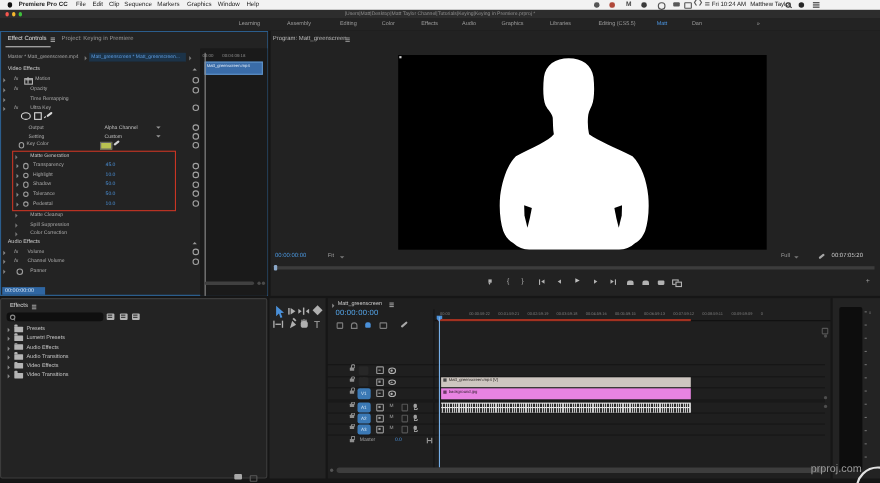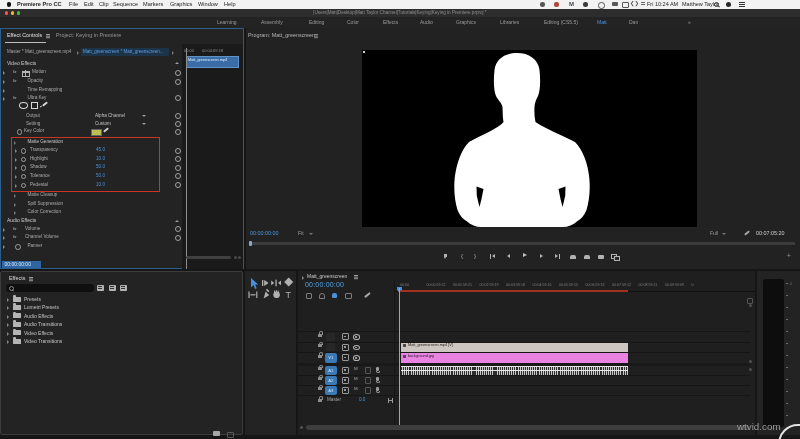--- a/index.html
+++ b/index.html
@@ -448,15 +448,15 @@
     <div class="abs" style="left:2px;top:154.5px;width:3px;height:3px;border-radius:50%;background:#555;"></div>
   </div>
 
   <div class="panel" id="meter">
     <div class="abs" style="left:6px;top:8px;width:21px;height:148px;background:#0d0d0d;border-radius:2px;"></div>
     <div class="abs" style="left:29px;top:12px;width:2.4px;height:0.8px;background:#6e6e6e;
       box-shadow:0 12px 0 #6e6e6e,0 24px 0 #6e6e6e,0 36px 0 #6e6e6e,0 48px 0 #6e6e6e,0 60px 0 #6e6e6e,0 72px 0 #6e6e6e,0 84px 0 #6e6e6e,0 96px 0 #6e6e6e,0 108px 0 #6e6e6e,0 120px 0 #6e6e6e,0 132px 0 #6e6e6e;"></div>
     <div class="abs" style="left:33px;top:10.5px;width:4px;height:3px;font-size:3.4px;color:#777;">0</div>
   </div>
 
-  <div class="t" style="left:737px;top:422px;font-size:9.8px;color:#9b9b9b;z-index:40;">wtvid.com</div>
+  <div class="t" style="left:737px;top:422px;font-size:9.8px;color:#9b9b9b;z-index:40;">prproj.com</div>
   <div class="abs" style="z-index:39;left:778px;top:424px;width:36px;height:36px;border:2.2px solid #e3e3e3;border-radius:50%;"></div>
 </div>
 
 </body></html>

